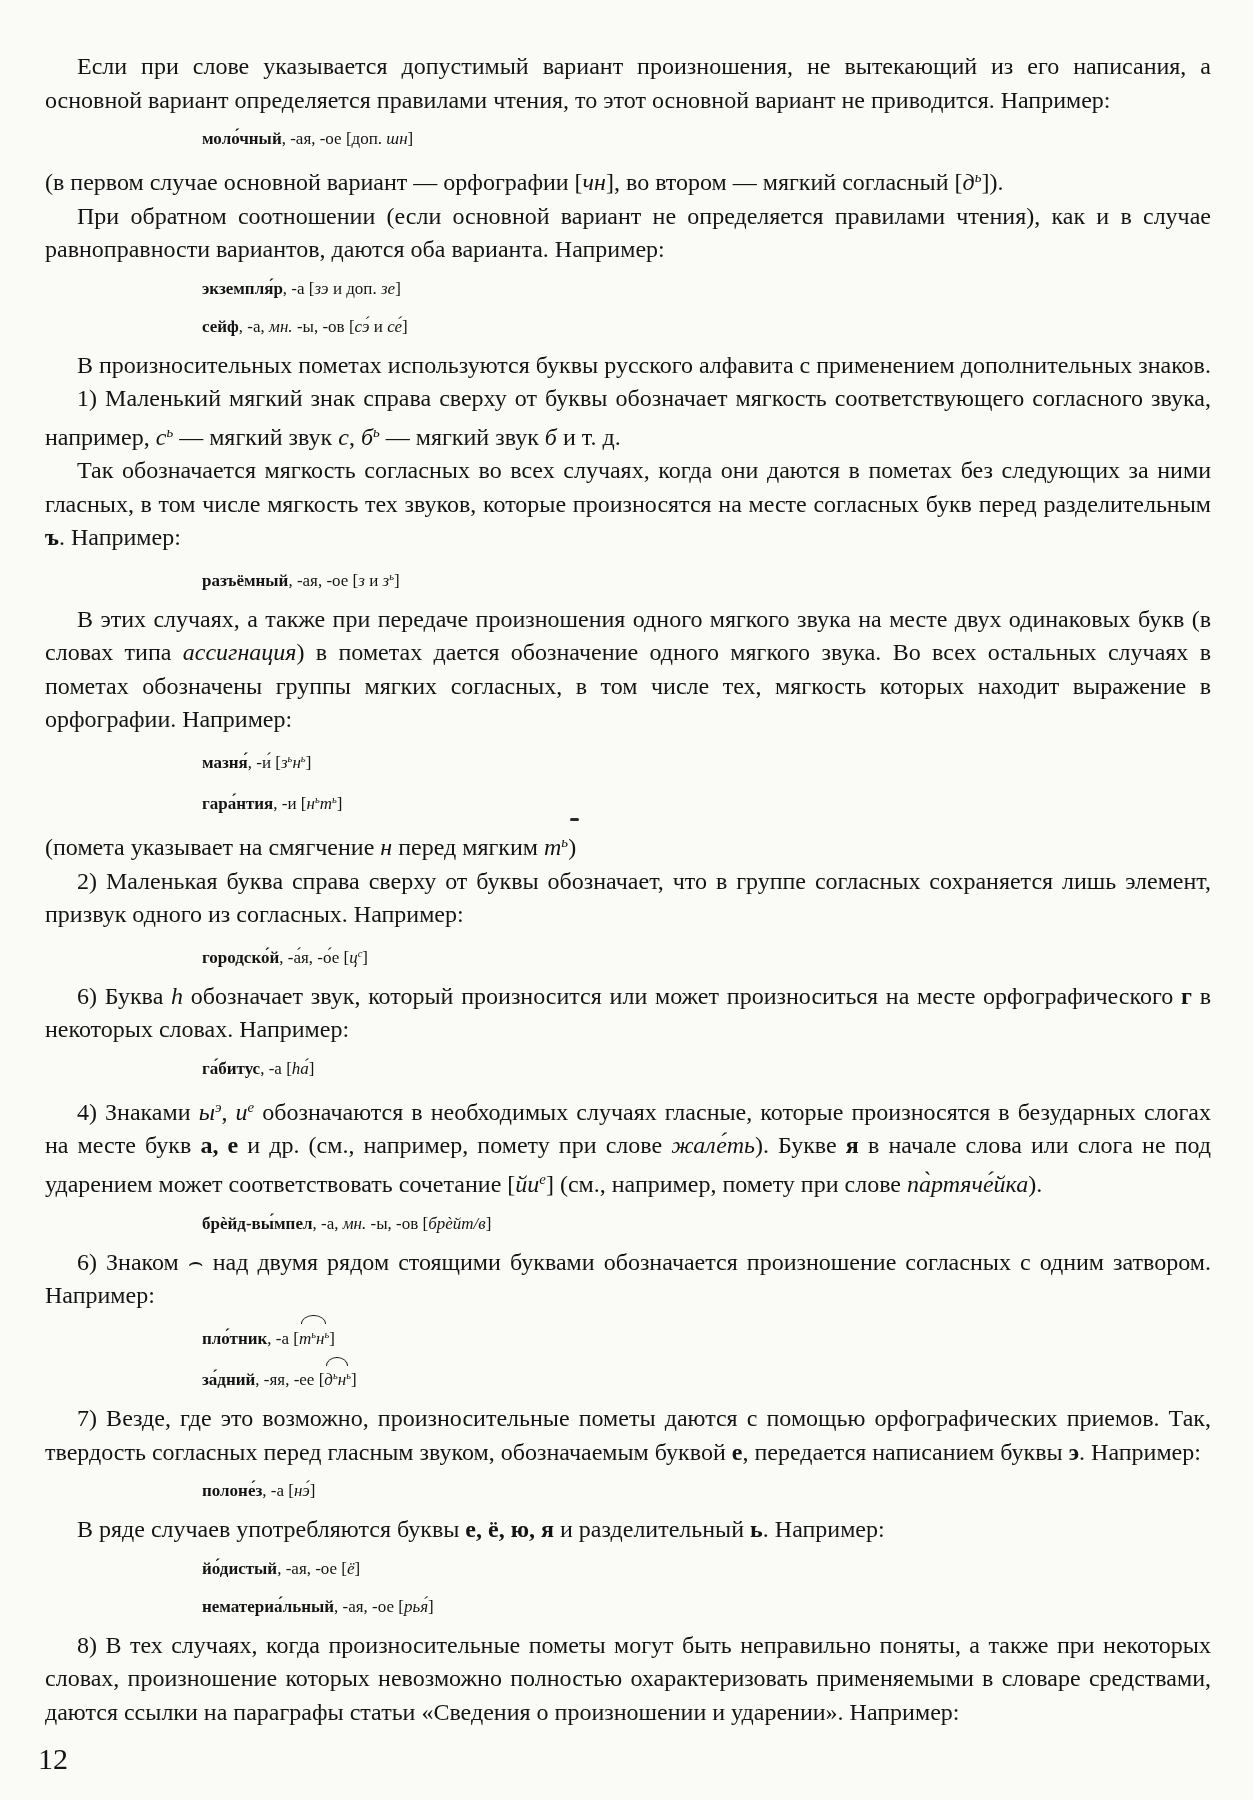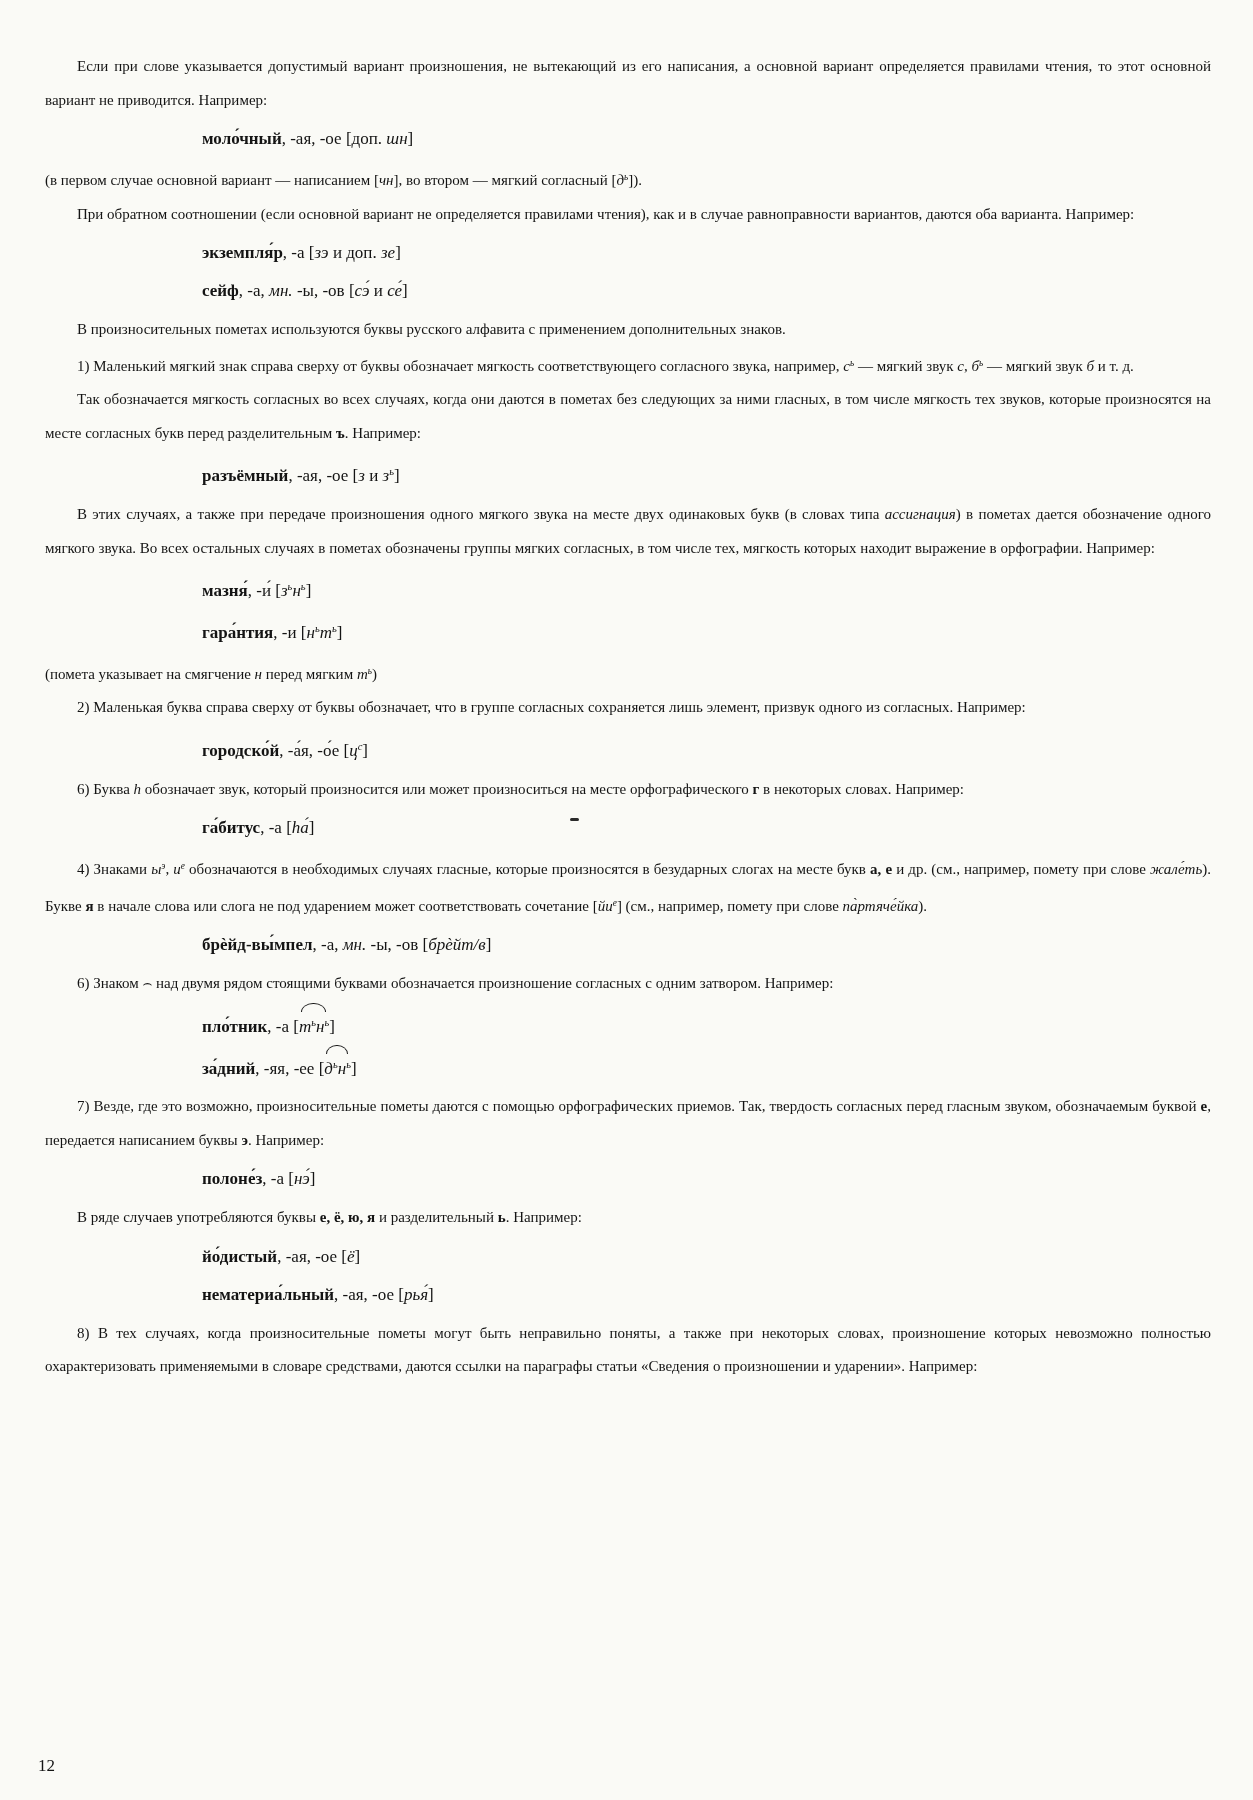--- a/index.html
+++ b/index.html
@@ -10,21 +10,21 @@
     font-family:"Liberation Serif","DejaVu Serif",serif;
     overflow:hidden;
     position:relative;
   }
   .page-content{
     position:absolute;
     left:45px;top:50px;right:42px;
   }
   p{margin:0;}
   .para{
-    font-size:15px;
+    font-size:24px;
     line-height:33.5px;
     text-align:justify;
   }
   .para.indent{text-indent:32px;}
   .example{
     font-size:17px;
     line-height:32px;
     margin:6px 0 6px 157px;
     text-align:left;
   }
@@ -41,38 +41,38 @@
     content:"";
     position:absolute;
     left:8%;right:10%;top:-0.22em;height:0.48em;
     border:1.6px solid #141414;
     border-bottom:none;
     border-radius:50% 50% 0 0 / 100% 100% 0 0;
   }
   .page-number{
     position:absolute;
     left:38px;bottom:24px;
-    font-size:17px;
+    font-size:30px;
     color:#141414;
   }
   .scan-artifact{
     position:absolute;
     left:570px;top:818px;
     width:9px;height:3px;
     background:#2a2a2a;
     border-radius:2px;
   }
 </style>
 </head>
 <body>
 
 <div class="page-content">
     <p class="para indent"><span class="st-p">Если при слове указывается допустимый вариант произношения, не вытекающий из его написания, а основной вариант определяется правилами чтения, то этот основной вариант не приводится. Например:</span></p>
     <p class="example"><span class="st-b">моло́чный</span><span class="st-p">, -ая, -ое [доп. </span><span class="st-i">шн</span><span class="st-p">]</span></p>
-    <p class="para"><span class="st-p">(в первом случае основной вариант — написанием [</span><span class="st-i">чн</span><span class="st-p">], во втором — мягкий согласный [</span><span class="st-i">д</span><span class="st-s">ь</span><span class="st-p">]).</span></p>
+    <p class="para"><span class="st-p">(в первом случае основной вариант — орфографии [</span><span class="st-i">чн</span><span class="st-p">], во втором — мягкий согласный [</span><span class="st-i">д</span><span class="st-s">ь</span><span class="st-p">]).</span></p>
     <p class="para indent"><span class="st-p">При обратном соотношении (если основной вариант не определяется правилами чтения), как и в случае равноправности вариантов, даются оба варианта. Например:</span></p>
     <p class="example"><span class="st-b">экземпля́р</span><span class="st-p">, -а [</span><span class="st-i">зэ</span><span class="st-p"> и доп. </span><span class="st-i">зе</span><span class="st-p">]</span></p>
     <p class="example"><span class="st-b">сейф</span><span class="st-p">, -а, </span><span class="st-i">мн.</span><span class="st-p"> -ы, -ов [</span><span class="st-i">сэ́</span><span class="st-p"> и </span><span class="st-i">се́</span><span class="st-p">]</span></p>
     <p class="para indent"><span class="st-p">В произносительных пометах используются буквы русского алфавита с применением дополнительных знаков.</span></p>
     <p class="para indent"><span class="st-p">1) Маленький мягкий знак справа сверху от буквы обозначает мягкость соответствующего согласного звука, например, </span><span class="st-i">с</span><span class="st-s">ь</span><span class="st-p"> — мягкий звук </span><span class="st-i">с</span><span class="st-p">, </span><span class="st-i">б</span><span class="st-s">ь</span><span class="st-p"> — мягкий звук </span><span class="st-i">б</span><span class="st-p"> и т. д.</span></p>
     <p class="para indent"><span class="st-p">Так обозначается мягкость согласных во всех случаях, когда они даются в пометах без следующих за ними гласных, в том числе мягкость тех звуков, которые произносятся на месте согласных букв перед разделительным </span><span class="st-b">ъ</span><span class="st-p">. Например:</span></p>
     <p class="example"><span class="st-b">разъёмный</span><span class="st-p">, -ая, -ое [</span><span class="st-i">з</span><span class="st-p"> и </span><span class="st-i">з</span><span class="st-s">ь</span><span class="st-p">]</span></p>
     <p class="para indent"><span class="st-p">В этих случаях, а также при передаче произношения одного мягкого звука на месте двух одинаковых букв (в словах типа </span><span class="st-i">ассигнация</span><span class="st-p">) в пометах дается обозначение одного мягкого звука. Во всех остальных случаях в пометах обозначены группы мягких согласных, в том числе тех, мягкость которых находит выражение в орфографии. Например:</span></p>
     <p class="example"><span class="st-b">мазня́</span><span class="st-p">, -и́ [</span><span class="st-i">з</span><span class="st-s">ь</span><span class="st-i">н</span><span class="st-s">ь</span><span class="st-p">]</span></p>
     <p class="example"><span class="st-b">гара́нтия</span><span class="st-p">, -и [</span><span class="st-i">н</span><span class="st-s">ь</span><span class="st-i">т</span><span class="st-s">ь</span><span class="st-p">]</span></p>

